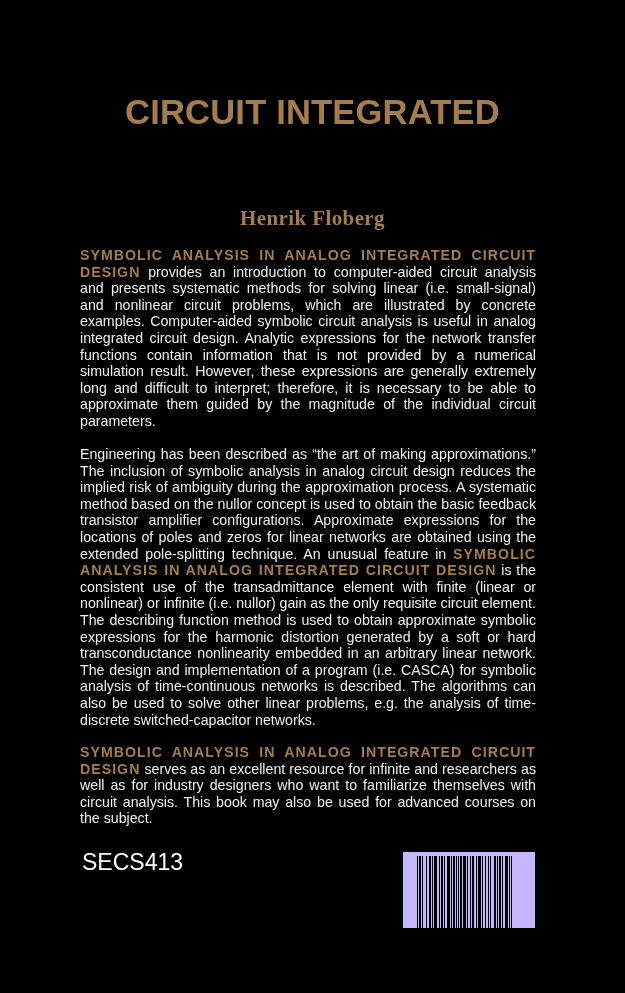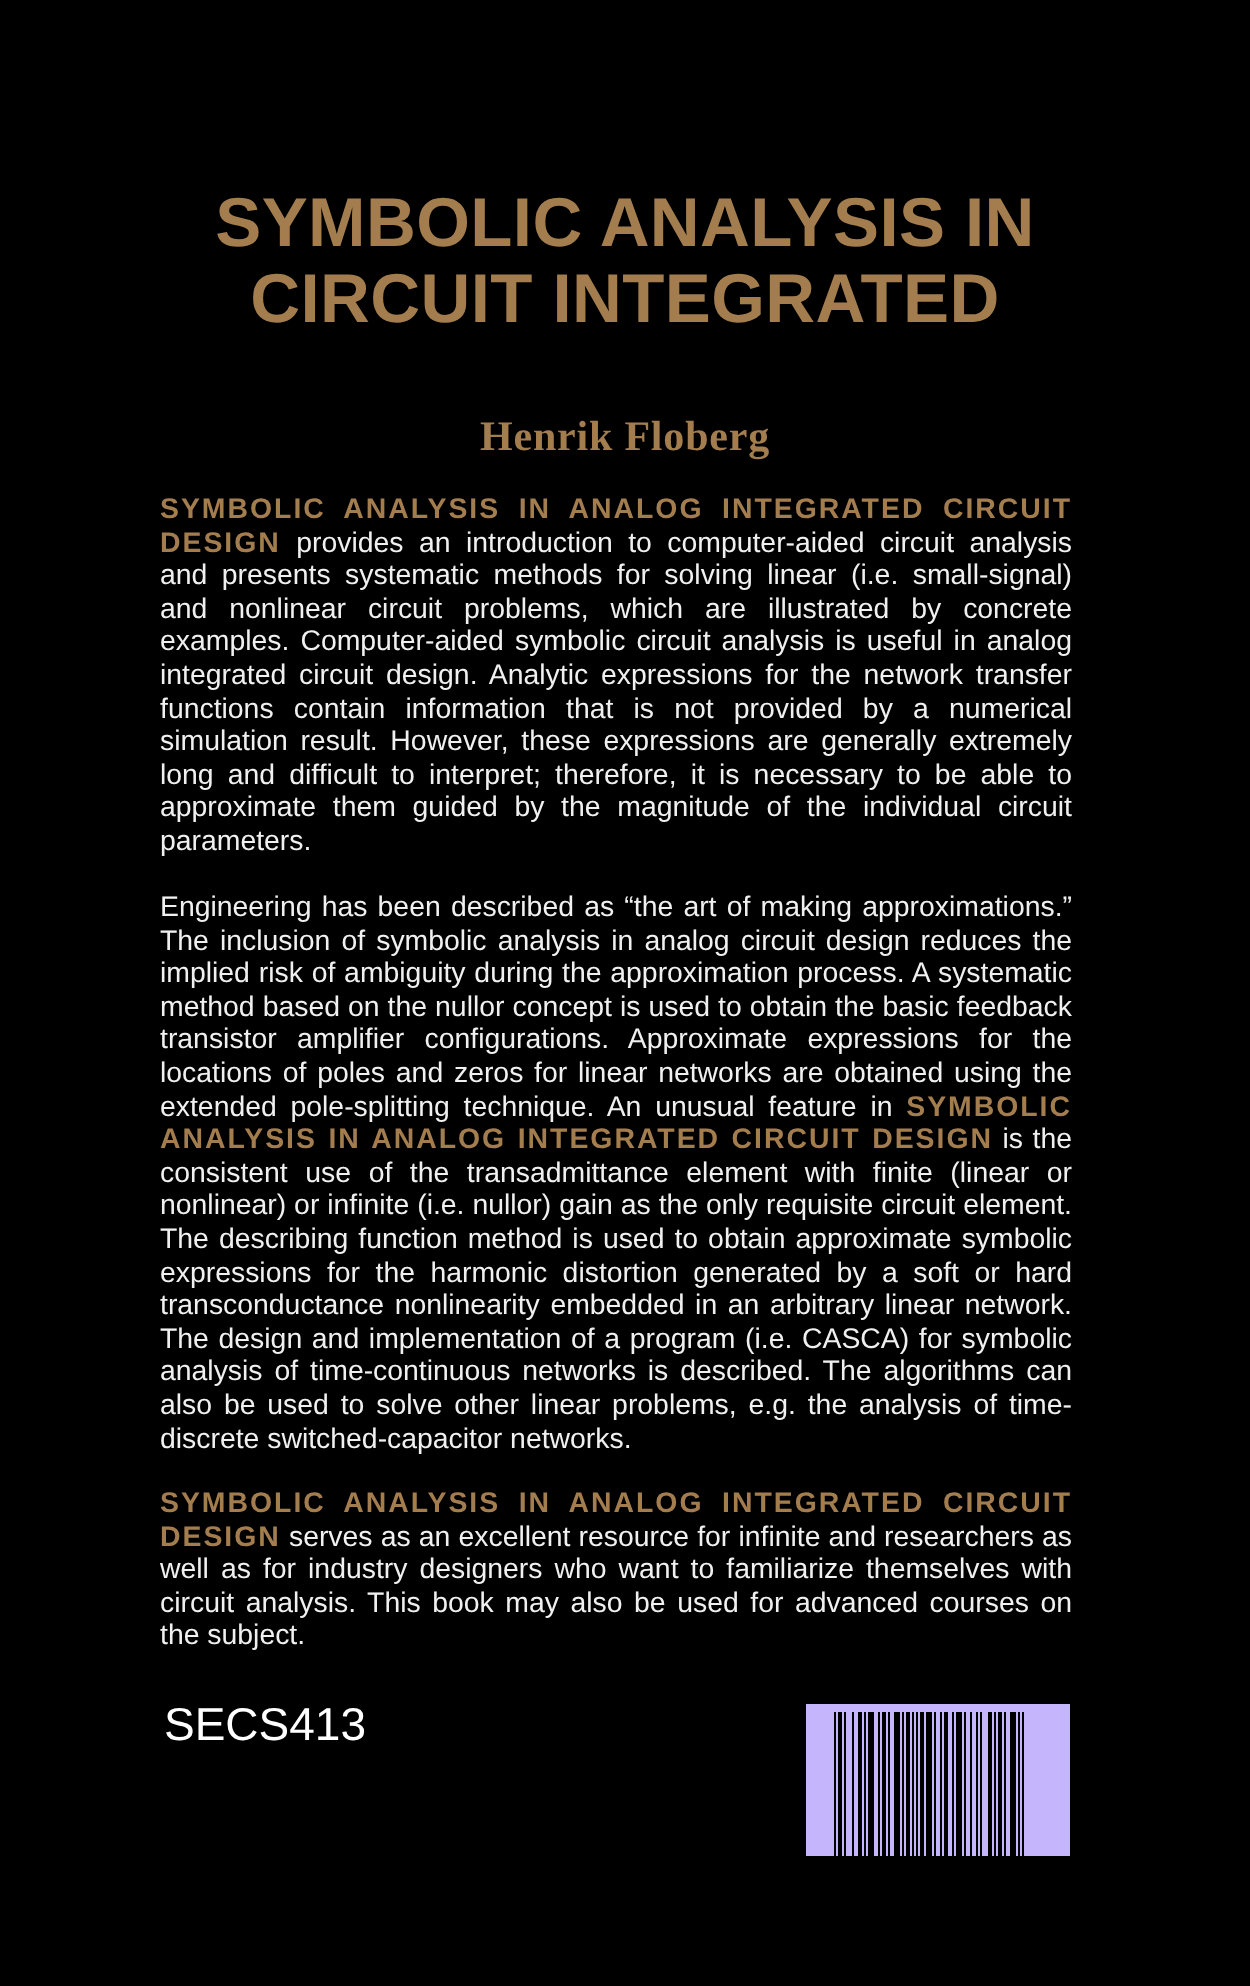--- a/index.html
+++ b/index.html
@@ -43,21 +43,20 @@
   .bars span.long { height: 88px; }
   .isbn-digits {
     position: absolute; left: 4px; top: 79px; font-family: "DejaVu Sans Mono", monospace;
     font-size: 14.5px; color: #000; letter-spacing: 0.2px; white-space: nowrap;
   }
 </style>
 </head>
 <body>
 
 <div class="title">
-  <div>SYMBOLIC ANALYSIS IN</div>
   <div>CIRCUIT INTEGRATED</div>
 </div>
 
 <div class="author">Henrik Floberg</div>
 
 <div class="body" id="p1">
   <p><span class="hl">SYMBOLIC ANALYSIS IN ANALOG INTEGRATED CIRCUIT DESIGN</span><span> provides an introduction to computer-aided circuit analysis and presents systematic methods for solving linear (i.e. small-signal) and nonlinear circuit problems, which are illustrated by concrete examples. Computer-aided symbolic circuit analysis is useful in analog integrated circuit design. Analytic expressions for the network transfer functions contain information that is not provided by a numerical simulation result. However, these expressions are generally extremely long and difficult to interpret; therefore, it is necessary to be able to approximate them guided by the magnitude of the individual circuit parameters.</span></p>
 </div>
 
 <div class="body" id="p2">

